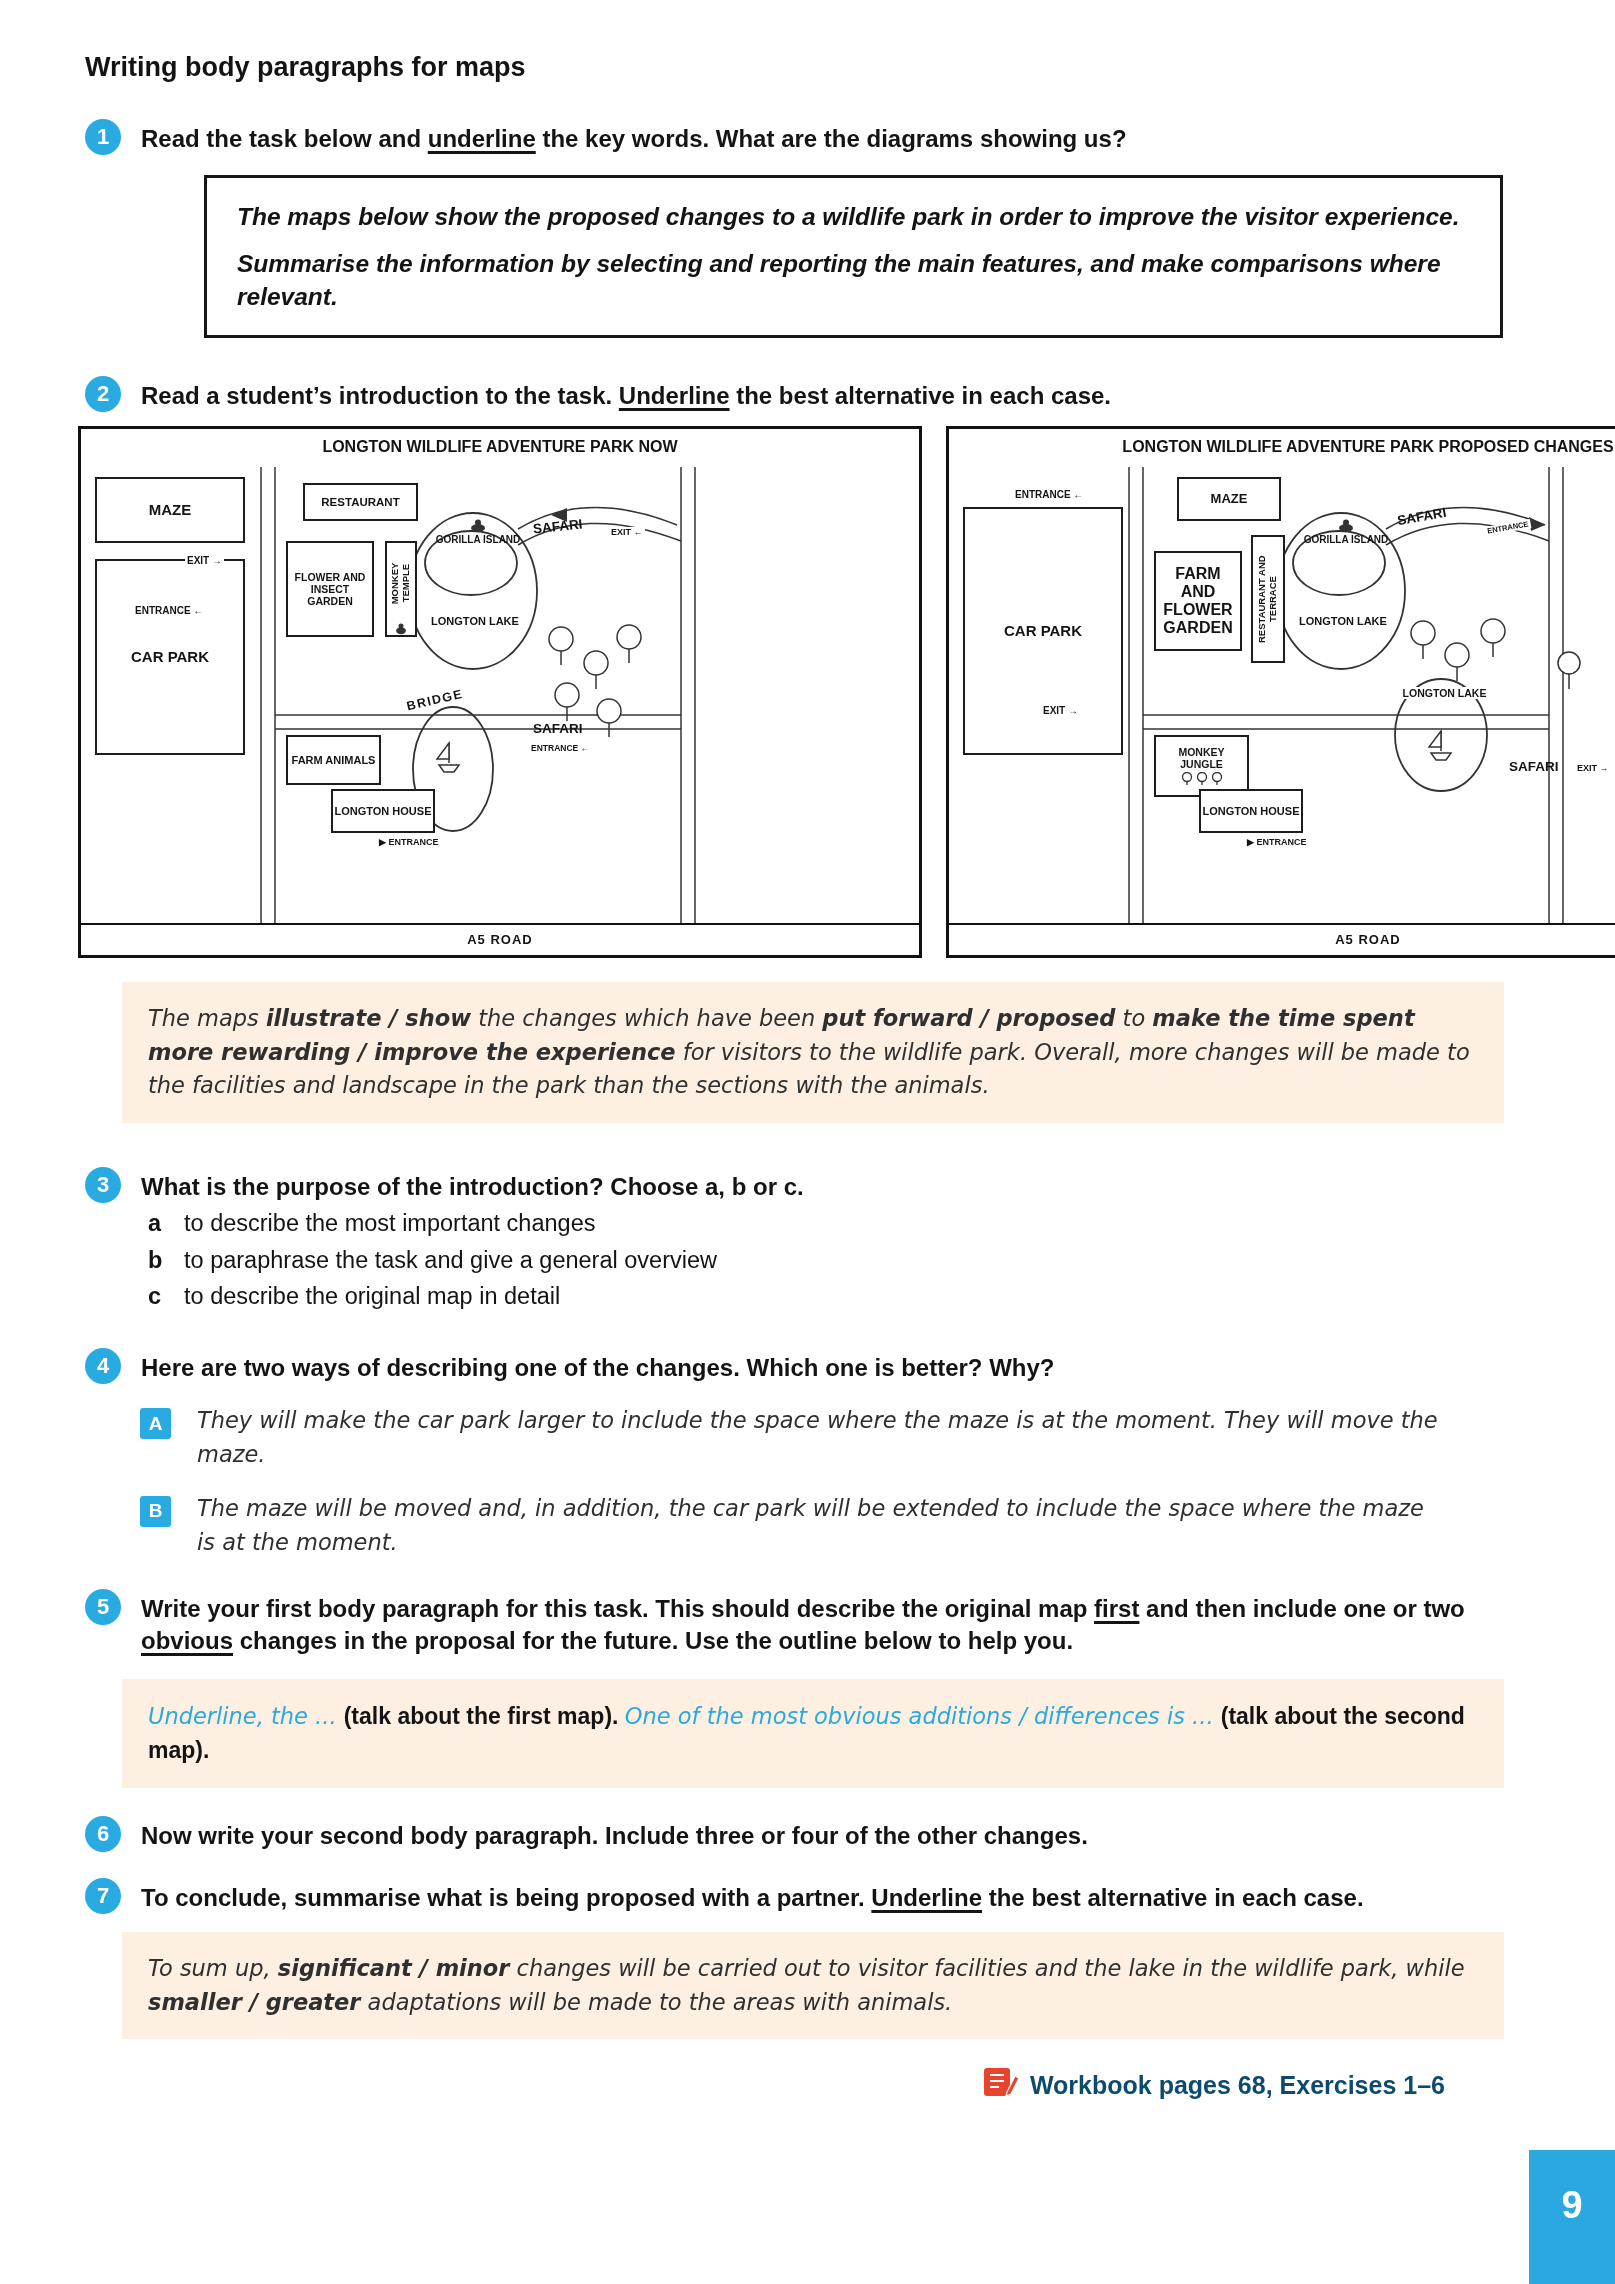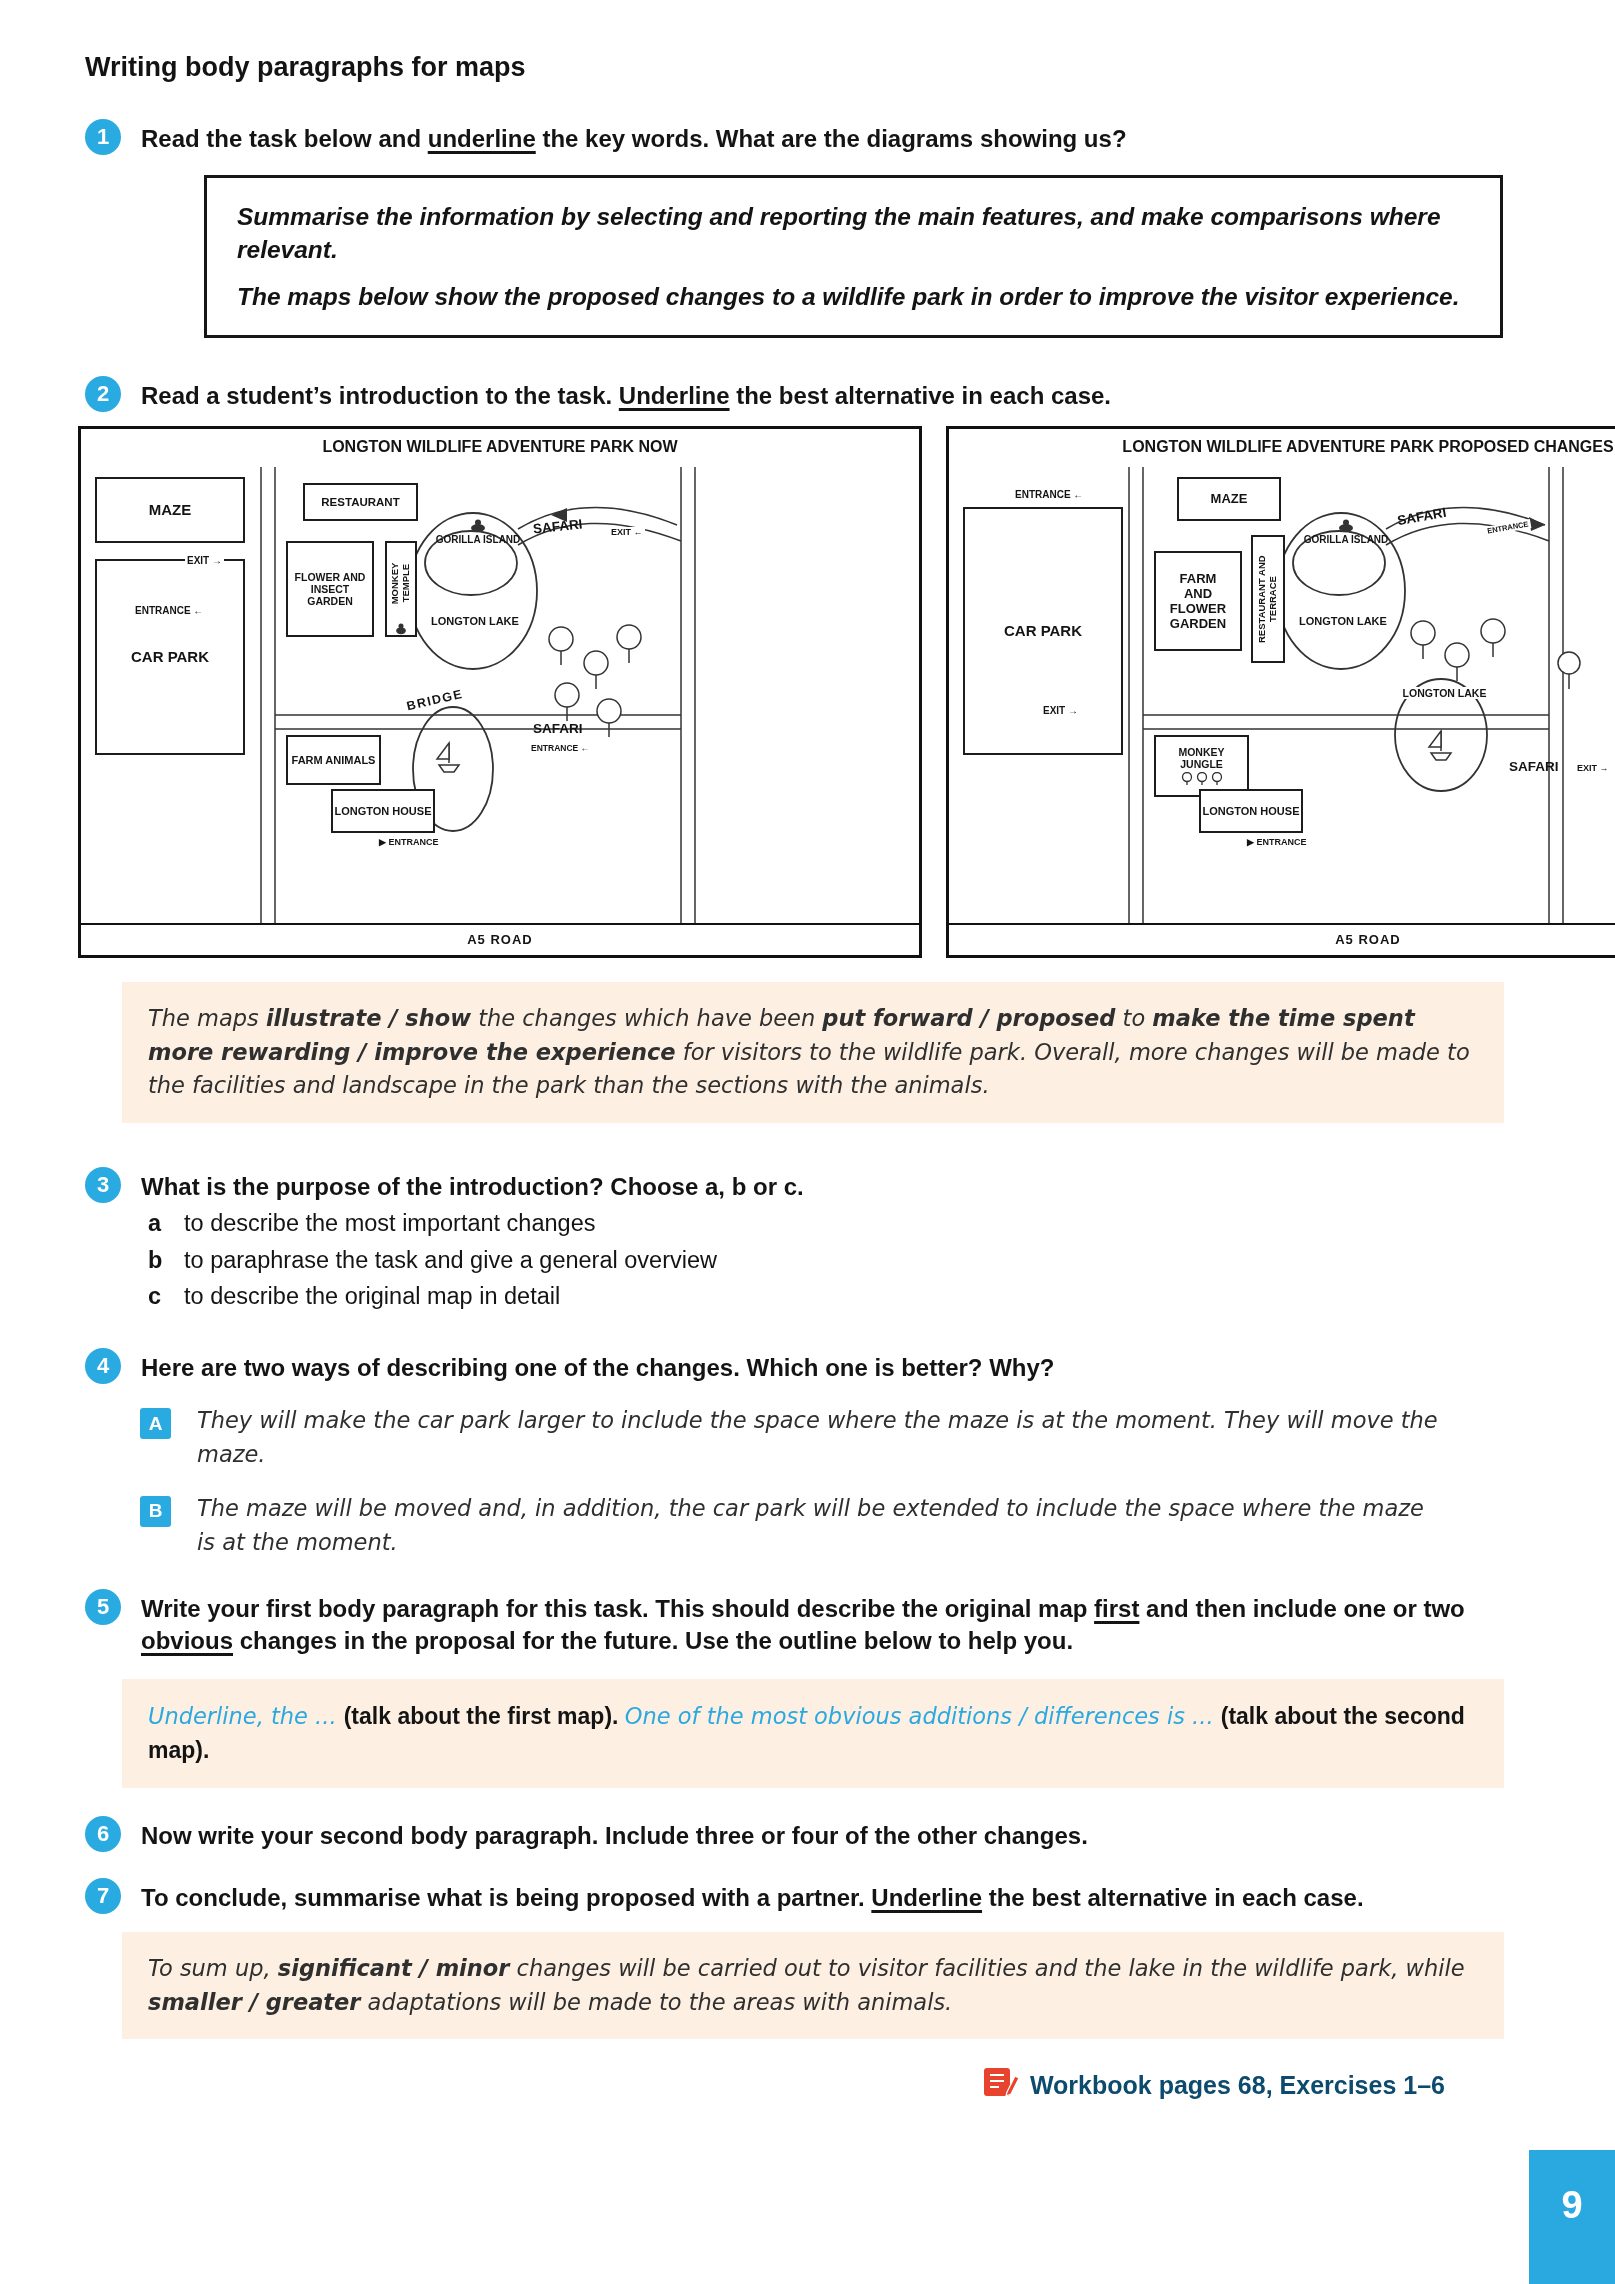--- a/index.html
+++ b/index.html
@@ -57,22 +57,22 @@
 
 <div class="page">
 
   <h1 class="title">Writing body paragraphs for maps</h1>
 
   <div class="ex mt36">
     <div class="num">1</div>
     <div class="ex-body">
       <p class="prompt"><span>Read the task below and </span><span class="u">underline</span><span> the key words. What are the diagrams showing us?</span></p>
       <div class="taskbox">
+        <p>The maps below show the proposed changes to a wildlife park in order to improve the visitor experience.</p>
         <p>Summarise the information by selecting and reporting the main features, and make comparisons where relevant.</p>
-        <p>The maps below show the proposed changes to a wildlife park in order to improve the visitor experience.</p>
       </div>
     </div>
   </div>
 
   <div class="ex mt38">
     <div class="num">2</div>
     <div class="ex-body">
       <p class="prompt"><span>Read a student’s introduction to the task. </span><span class="u">Underline</span><span> the best alternative in each case.</span></p>
     </div>
   </div>
@@ -211,21 +211,21 @@
 
         <div class="msmall" style="left:64px;top:26px;font-size:10px;"><span>ENTRANCE</span> <span>←</span></div>
         <div class="mbox" style="left:14px;top:44px;width:160px;height:248px;font-size:15px;">
             <span>CAR PARK</span>
           </div>
         <div class="msmall" style="left:92px;top:242px;font-size:10px;"><span>EXIT</span> <span>→</span></div>
 
         <div class="mbox" style="left:228px;top:14px;width:104px;height:44px;font-size:13px;">
             <span>MAZE</span>
           </div>
-        <div class="mbox" style="left:205px;top:88px;width:88px;height:100px;font-size:13px;padding:18px;">
+        <div class="mbox" style="left:205px;top:88px;width:88px;height:100px;font-size:16px;padding:18px;">
             <span>FARM AND FLOWER GARDEN</span>
           </div>
         <div class="mbox" style="left:302px;top:72px;width:34px;height:128px;">
             <span class="vtext">RESTAURANT AND TERRACE</span>
           </div>
 
         <div class="mlabel" style="left:345px;top:56px;width:104px;text-align:center;font-size:10px;">
           <svg width="18" height="13" viewBox="0 0 18 13">
               <ellipse cx="9" cy="9" rx="7" ry="4" fill="#333"></ellipse>
               <circle cx="9" cy="3.5" r="3" fill="#333"></circle>

